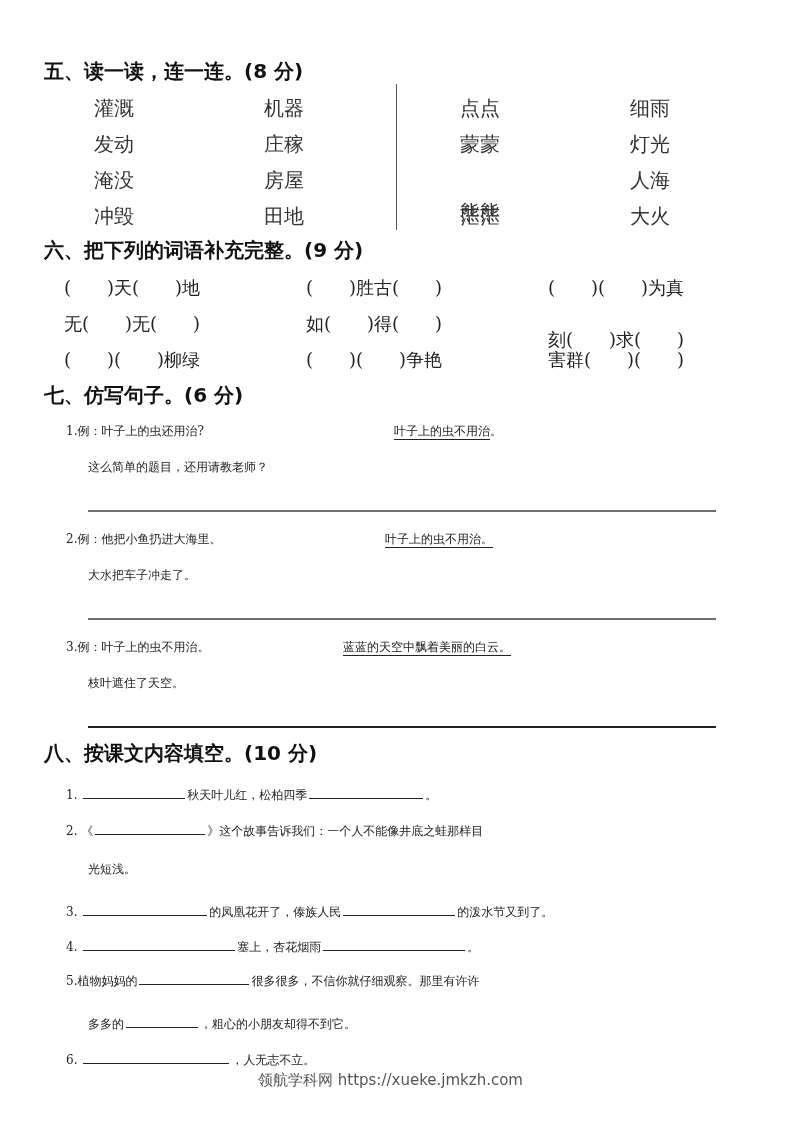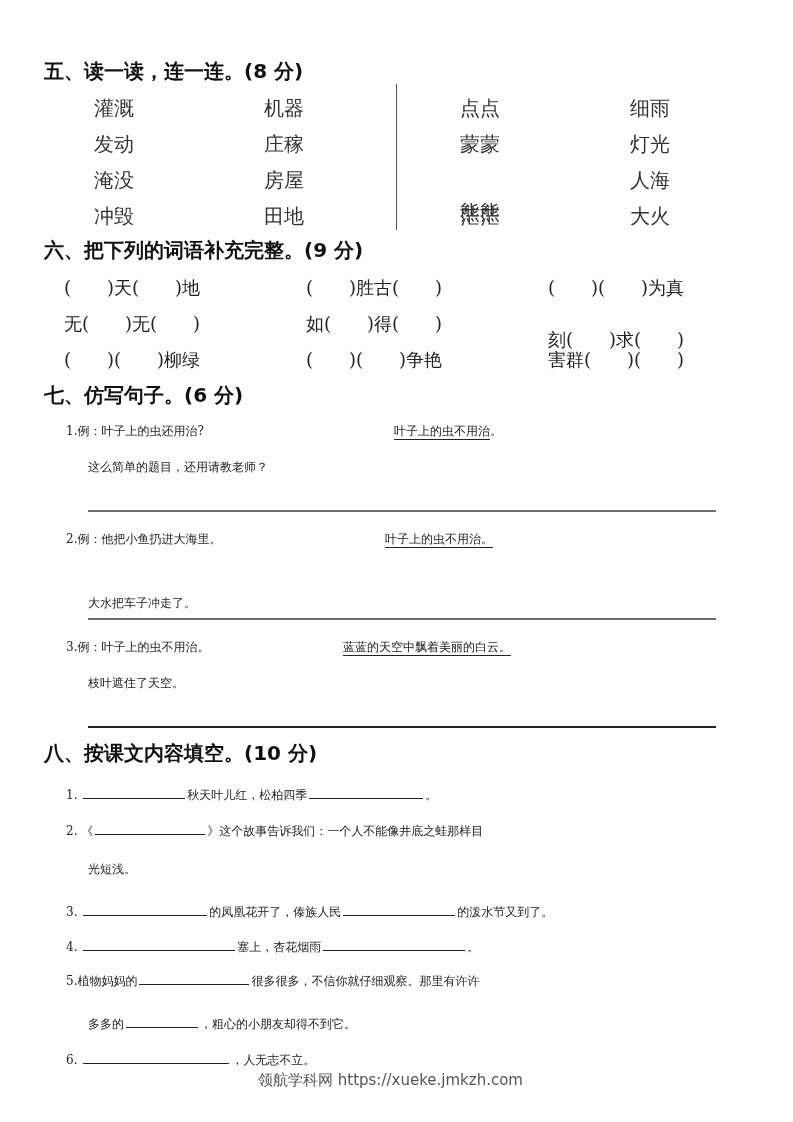--- a/index.html
+++ b/index.html
@@ -80,21 +80,21 @@
 </div>
 <div class="abs body-text" style="left:88px; top:456px;">这么简单的题目，还用请教老师？</div>
 <div class="answer-line" style="left:88px; top:510px; width:628px;"></div>
 
 <div class="abs body-text" style="left:66px; top:528px;">
   <span>2.</span><span>例：</span><span>他把小鱼扔进大海里。</span>
 </div>
 <div class="abs body-text" style="left:385px; top:528px;">
   <span class="ul">叶子上的虫不用治。</span>
 </div>
-<div class="abs body-text" style="left:88px; top:564px;margin-top:28px;">大水把车子冲走了。</div>
+<div class="abs body-text" style="left:88px; top:564px;">大水把车子冲走了。</div>
 <div class="answer-line" style="left:88px; top:618px; width:628px;"></div>
 
 <div class="abs body-text" style="left:66px; top:636px;">
   <span>3.</span><span>例：</span><span>叶子上的虫不用治。</span>
 </div>
 <div class="abs body-text" style="left:343px; top:636px;">
   <span class="ul">蓝蓝的天空中飘着美丽的白云。</span>
 </div>
 <div class="abs body-text" style="left:88px; top:672px;">枝叶遮住了天空。</div>
 <div class="answer-line dark" style="left:88px; top:726px; width:628px;"></div>

